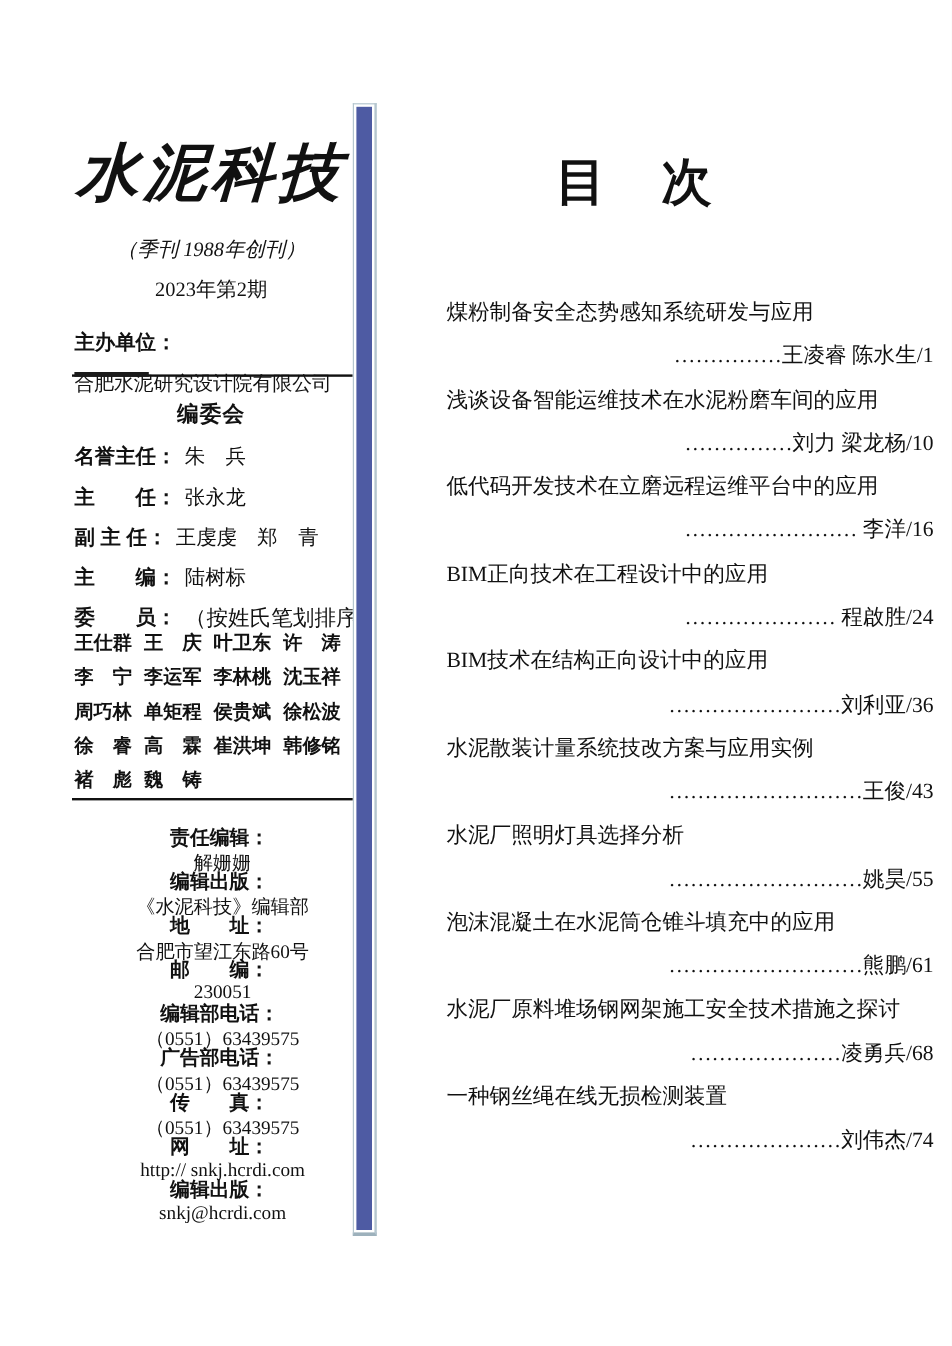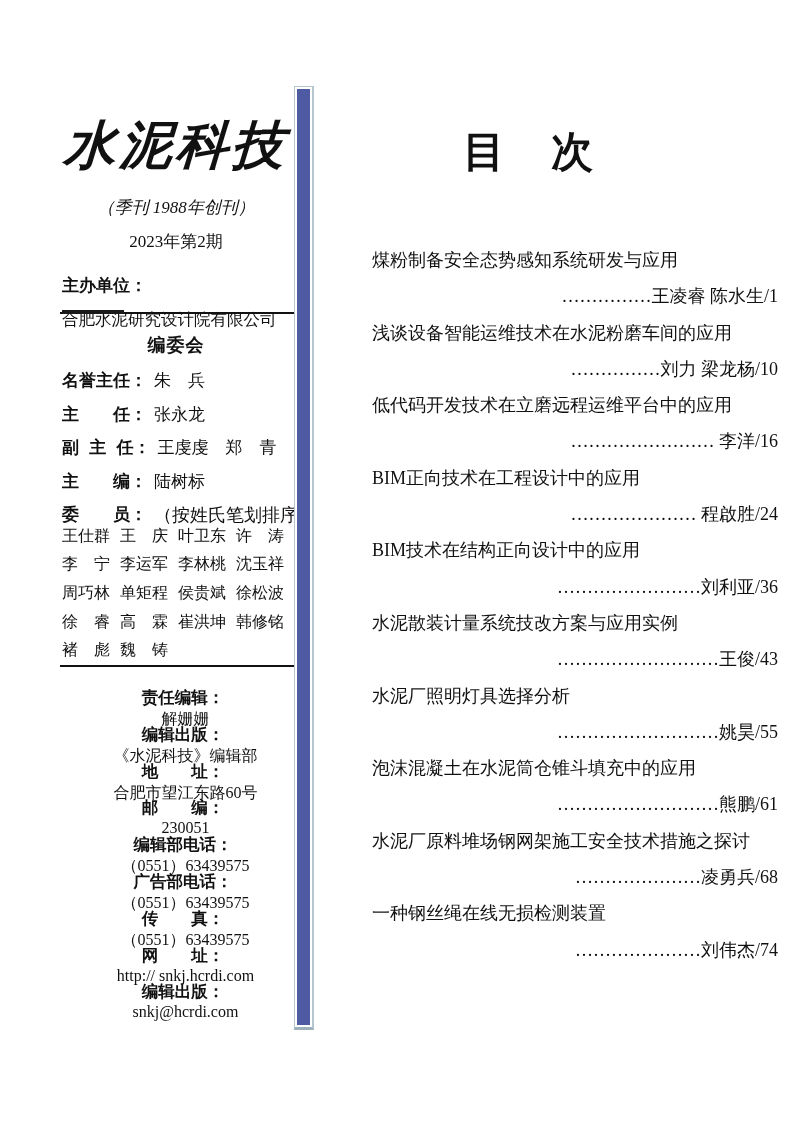--- a/index.html
+++ b/index.html
@@ -28,27 +28,27 @@
   .rule-thickthin .thin  { position:absolute; left:0; top:1.5px; width:100%; height:2px; background:#111; }
   .rule-thickthin .thick { position:absolute; left:2px; top:0; width:62px; height:3.5px; background:#1a1a1a; }
 
   .board-heading {
     position:absolute; left:56px; top:333px; width:240px; text-align:center;
     font-family:"Liberation Sans", sans-serif; font-weight:bold; font-size:18px;
     letter-spacing:1px;
   }
   .roles { position:absolute; left:62px; top:364px; width:234px; }
   .role-row { display:flex; align-items:center; height:33.5px; font-size:17px; white-space:pre; }
-  .role-label { font-family:Liberation Mono, monospace; font-weight:bold;text-align:right; }
+  .role-label { font-family:Liberation Sans, sans-serif; font-weight:bold;text-align:right; }
   .role-value { margin-left:7px; }
   .role-row.note .role-value { font-size:18px; }
 
   .members { position:absolute; left:62px; top:522px; width:232px; font-size:16px; }
   .member-row { display:flex; height:28.6px; align-items:center; }
-  .member { width:58px; white-space:pre; }
+  .member { width:58px; white-space:pre;font-weight:bold; }
 
   .rule-thin { position:absolute; left:60px; top:665px; width:236px; height:2px; background:#111; }
 
   .colophon { position:absolute; left:62px; top:687px; width:242px; }
   .colophon-row { display:flex; align-items:center; height:36.8px; white-space:pre;flex-direction:column; }
   .colophon-label { font-family:"Liberation Sans", sans-serif; font-weight:bold; font-size:16.5px; }
   .colophon-value { margin-left:5px; font-size:16px; }
 
   
   .divider {

